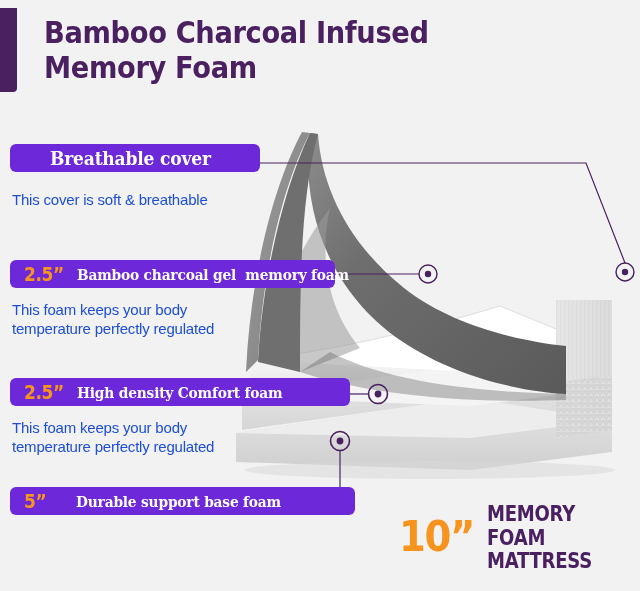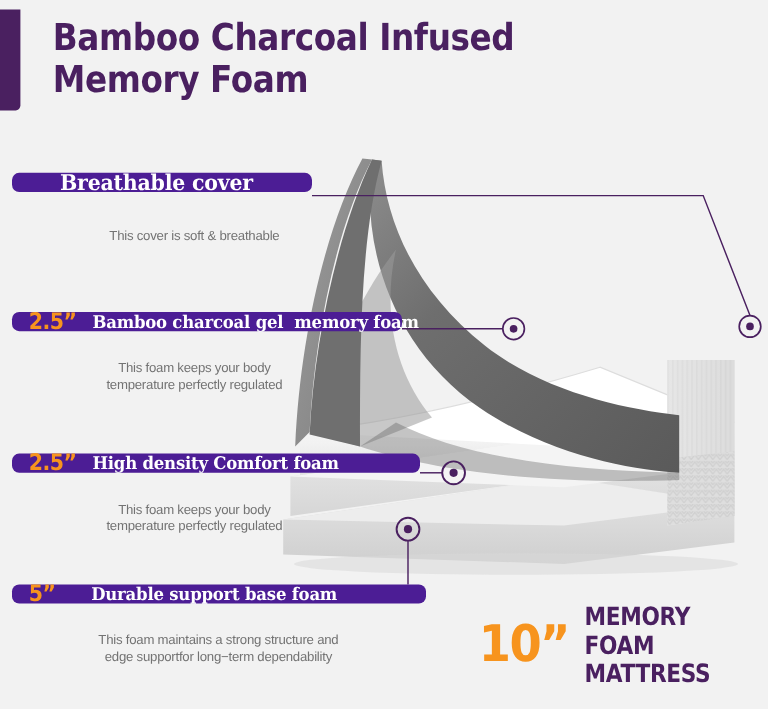--- a/index.html
+++ b/index.html
@@ -51,26 +51,26 @@
     left: 0;
     top: 0;
     width: 640px;
     height: 591px;
     pointer-events: none;
   }
 
   
   .badge {
     position: absolute;
-    background: #4c1d95;
+    background: #6d28d9;
     border-radius: 6px;
     box-sizing: border-box;
     display: flex;
     align-items: center;
-    height: 16px;
+    height: 28px;
     padding: 0 14px;
     white-space: nowrap;
   }
   .badge .thickness {
     color: #f7941e;
     font-family: "DejaVu Sans", sans-serif;
     font-weight: bold;
     font-size: 19px;
     letter-spacing: -0.5px;
     transform: scaleX(0.9);
@@ -90,27 +90,26 @@
   .badge.badge-1 { left: 10px;  top: 144px; width: 250px; justify-content: center; }
   .badge.badge-1 .badge-label { font-size: 18px; }
   .badge.badge-2 { left: 10px;  top: 260px; width: 325px; }
   .badge.badge-3 { left: 10px;  top: 378px; width: 340px; }
   .badge.badge-4 { left: 10px;  top: 487px; width: 345px; }
   .badge.badge-4 .badge-label { margin-left: 18px; }
 
   
   .desc {
     position: absolute;
-    color: #737373;
+    color: #1d4ed8;
     font-family: "Liberation Sans", sans-serif;
-    font-size: 11px;
+    font-size: 15px;
     line-height: 1.28;
     letter-spacing: -0.2px;
     white-space: pre-line;
-    text-align: center;
   }
   .desc-1 { left: 12px; top: 190px; width: 300px; }
   .desc-2 { left: 12px; top: 300px; width: 300px; }
   .desc-3 { left: 12px; top: 418px; width: 300px; }
   .desc-4 { left: 12px; top: 527px; width: 340px; }
 
   
   .footer-headline {
     position: absolute;
     left: 399px;
@@ -299,22 +298,20 @@
     <span class="thickness">2.5”</span>
     <span class="badge-label">High density Comfort foam</span>
   </div>
   <div class="desc desc-3">This foam keeps your body
 temperature perfectly regulated</div>
 
   <div class="badge badge-4">
     <span class="thickness">5”</span>
     <span class="badge-label">Durable support base foam</span>
   </div>
-  <div class="desc desc-4">This foam maintains a strong structure and
-edge supportfor long−term dependability</div>
 
   <div class="footer-headline">
     <span class="size">10”</span>
     <span class="product">MEMORY FOAM
 MATTRESS</span>
   </div>
 
 </div>
 
 </body></html>

